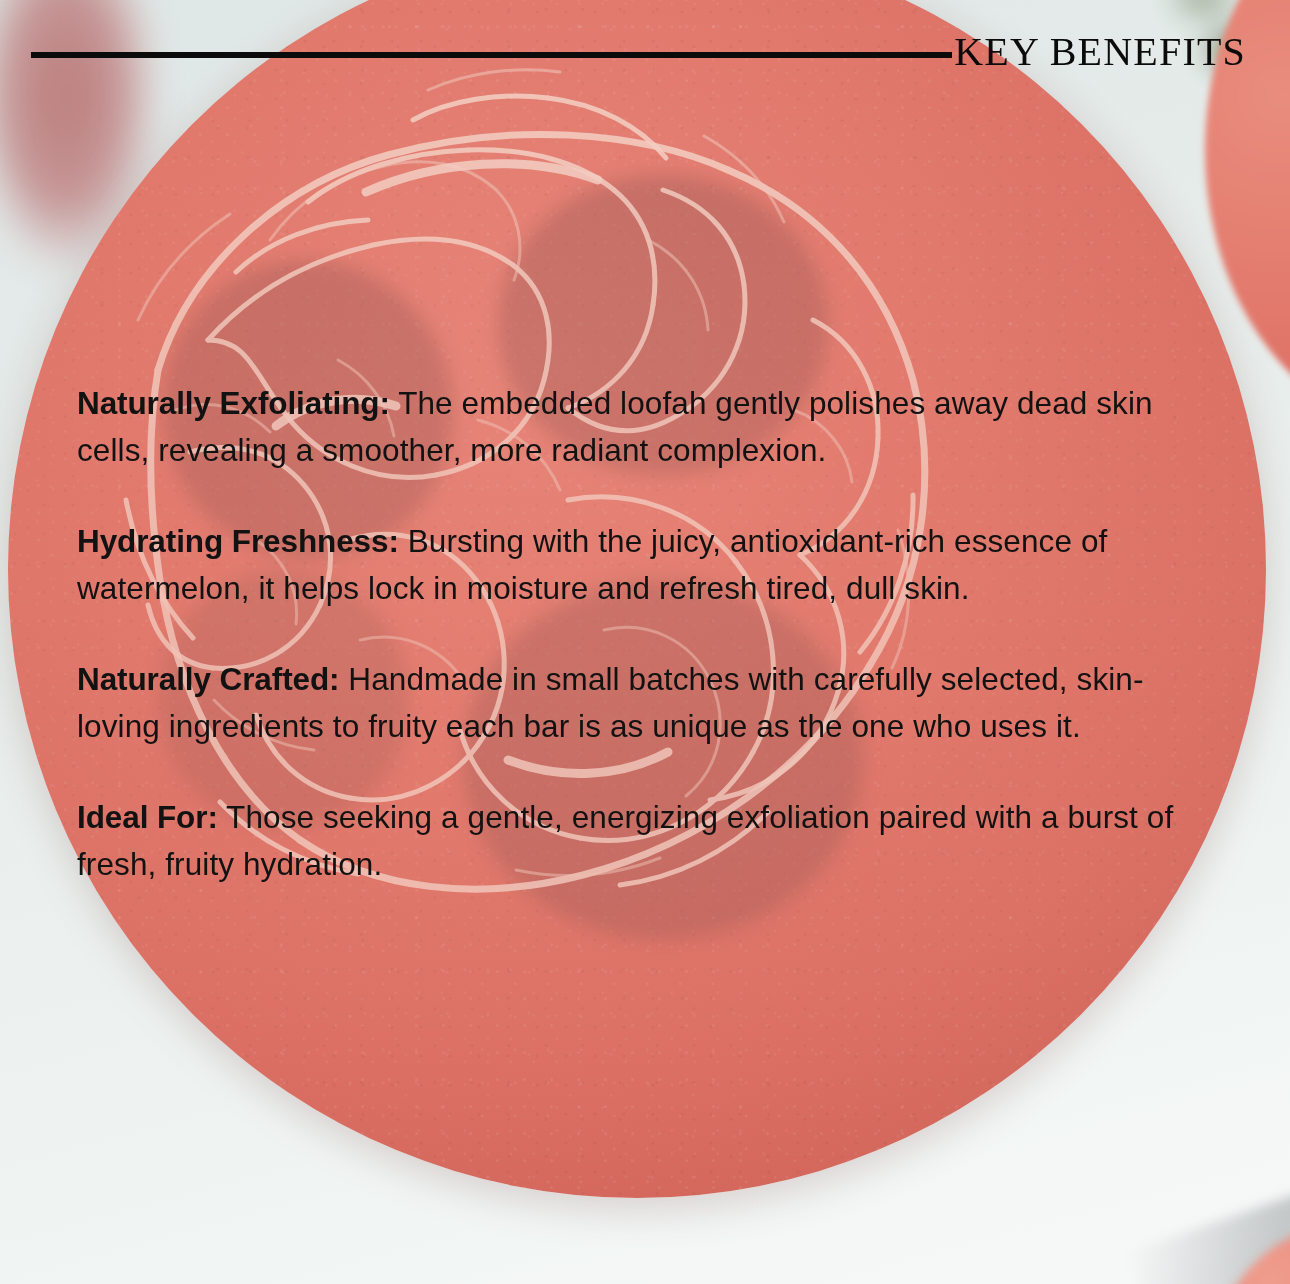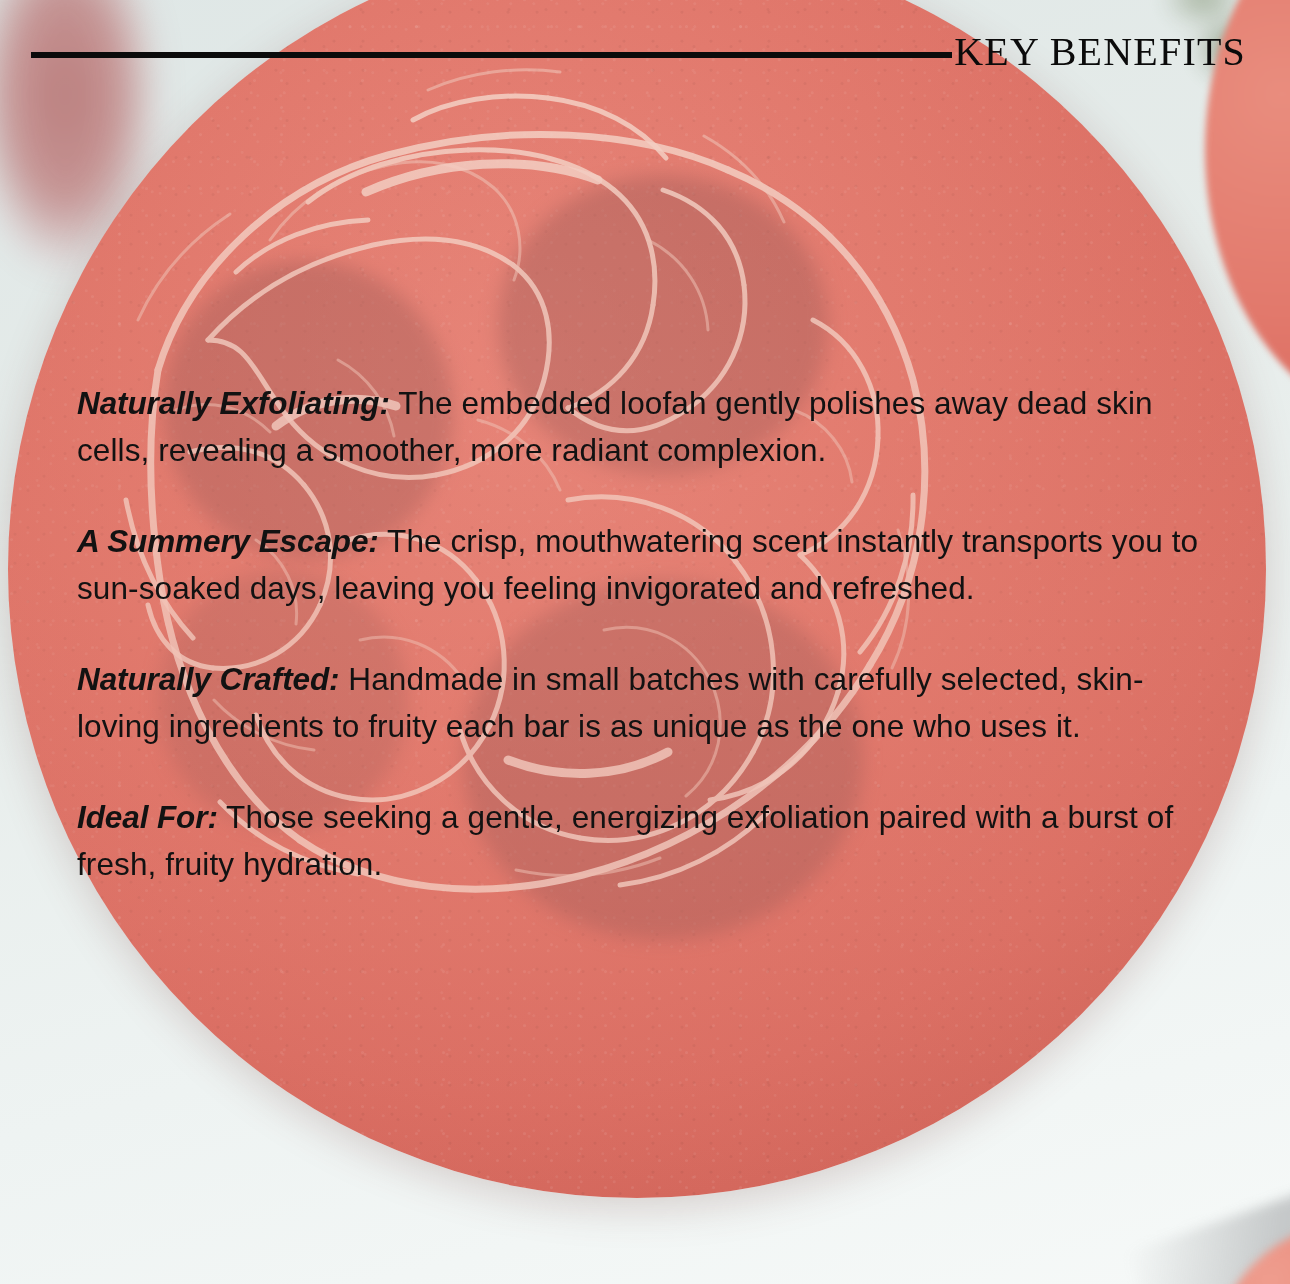--- a/index.html
+++ b/index.html
@@ -221,21 +221,20 @@
     line-height: 47px;
     color: #121212;
     letter-spacing: 0.1px;
     font-weight: 400;
   }
   .benefit:last-child { margin-bottom: 16px; }
 
   .benefit .lead {
     font-weight: 700;
     letter-spacing: -0.1px;
-    font-style: italic;
   }
 </style>
 </head>
 <body>
 
 <div class="page">
 
   <div class="photo">
     <div class="bg-base"></div>
     <div class="bg-blur-left"></div>
@@ -331,24 +330,24 @@
     <div class="header-rule"></div>
     <div class="header-title">KEY BENEFITS</div>
   </div>
 
   <div class="benefits">
 
     <p class="benefit">
       <span class="lead">Naturally Exfoliating:</span><span> The embedded loofah gently polishes away dead skin cells, revealing a smoother, more radiant complexion.</span>
     </p>
 
-
     <p class="benefit">
-      <span class="lead">A Summery Escape:</span><span> The crisp, mouthwatering scent instantly transports you to sun-soaked days, leaving you feeling invigorated and refreshed.</span>
+      <span class="lead">Hydrating Freshness:</span><span> Bursting with the juicy, antioxidant-rich essence of watermelon, it helps lock in moisture and refresh tired, dull skin.</span>
     </p>
+
 
     <p class="benefit">
       <span class="lead">Naturally Crafted:</span><span> Handmade in small batches with carefully selected, skin-loving ingredients to fruity each bar is as unique as the one who uses it.</span>
     </p>
 
     <p class="benefit">
       <span class="lead">Ideal For:</span><span> Those seeking a gentle, energizing exfoliation paired with a burst of fresh, fruity hydration.</span>
     </p>
 
   </div>

